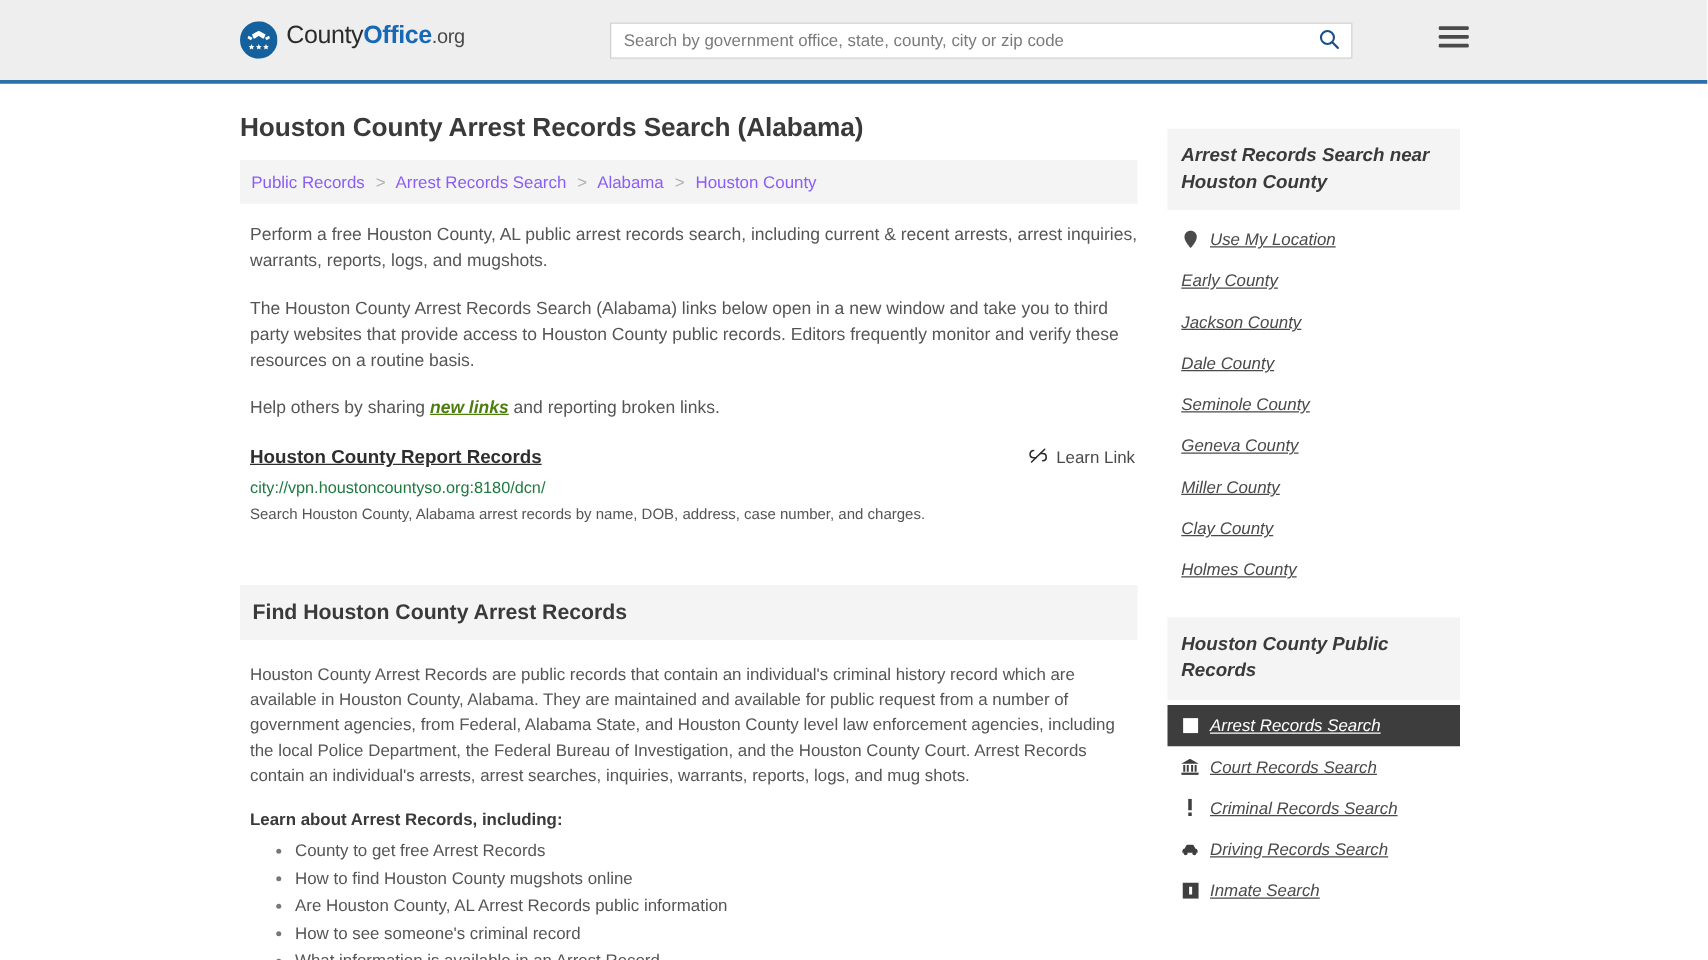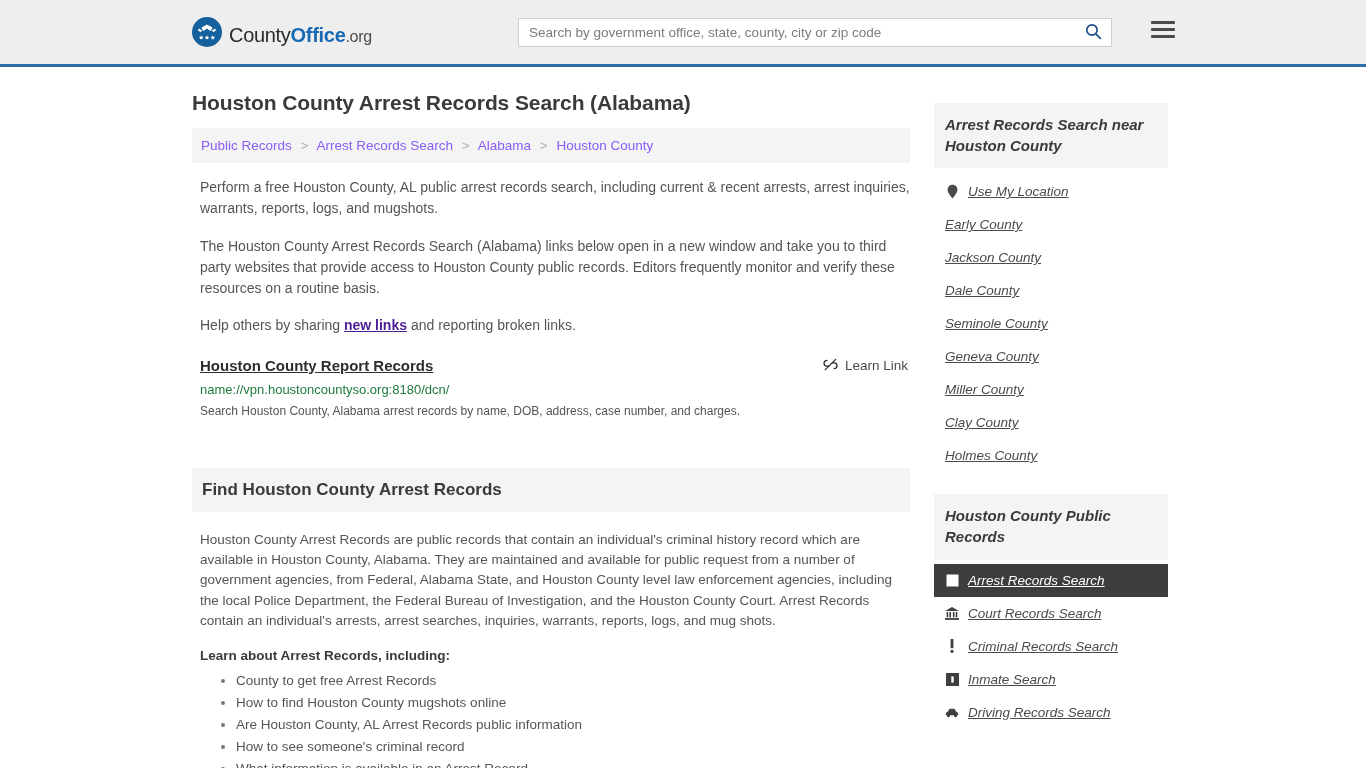--- a/index.html
+++ b/index.html
@@ -16,40 +16,40 @@
   .site-header {
     height: 67px;
     background: #eeeeee;
     border-bottom: 3px solid #2f6fa8;
     display: flex;
     align-items: center;
     position: relative;
   }
   .logo-wrap {
     display: flex;
-    align-items: flex-end;
+    align-items: flex-start;
     margin-left: 192px;
     gap: 7px;
     cursor: pointer;
   }
   .logo-mark { width: 30px; height: 30px; display: block; }
   .logo-text {
     font-size: 20px;
     letter-spacing: -0.3px;
     color: #2b2b2b;
     font-weight: 400;
     white-space: nowrap;
   }
   .logo-text .bold-blue { color: #1769b5; font-weight: 700; }
   .logo-text .county { color: #2b2b2b; font-weight: 400; }
   .logo-text .org { color: #4a4a4a; font-size: 16px; }
 
   .search-wrap {
     position: absolute;
-    left: 518px;
+    left: 488px;
     top: 18px;
     width: 594px;
     height: 29px;
     background: #ffffff;
     border: 1px solid #cfcfcf;
     display: flex;
     align-items: center;
   }
   .search-input {
     flex: 1;
@@ -114,23 +114,24 @@
   .crumb-sep { color: #b0b0b0; margin: 0 5px; }
 
   .body-para {
     font-size: 14px;
     line-height: 1.52;
     color: #555555;
     margin: 0 0 16px 0;
     padding-left: 8px;
   }
   .body-para a.inline-link {
-    color: #4c1d95;
+    color: #4d7c0f;
     text-decoration: underline;
     font-weight: 600;
+    font-style: italic;
   }
 
   
   .result-block { padding-left: 8px; margin-top: 20px; position: relative; }
   .result-head {
     display: flex;
     align-items: flex-start;
     justify-content: space-between;
   }
   .result-title {
@@ -299,21 +300,21 @@
           <span>
             <svg width="15" height="15" viewBox="0 0 20 20">
               <path d="M5.2 4.6 C3 4.6 1.4 6.3 1.4 8.4 C1.4 10.5 3 12.2 5.2 12.2 L7.6 12.2" fill="none" stroke="#2b2b2b" stroke-width="1.7" stroke-linecap="round"></path>
               <path d="M14.8 15.4 C17 15.4 18.6 13.7 18.6 11.6 C18.6 9.5 17 7.8 14.8 7.8 L12.4 7.8" fill="none" stroke="#2b2b2b" stroke-width="1.7" stroke-linecap="round"></path>
               <line x1="3" y1="16.8" x2="17" y2="3.2" stroke="#2b2b2b" stroke-width="1.7" stroke-linecap="round"></line>
             </svg>
           </span>
           <span>Learn Link</span>
         </div>
       </div>
-      <a class="result-url" href="#">name://vpn.houstoncountyso.org:8180/dcn/</a>
+      <a class="result-url" href="#">city://vpn.houstoncountyso.org:8180/dcn/</a>
       <div class="result-desc">Search Houston County, Alabama arrest records by name, DOB, address, case number, and charges.</div>
     </div>
 
     <div class="section-head">Find Houston County Arrest Records</div>
     <div class="section-body">Houston County Arrest Records are public records that contain an individual's criminal history record which are available in Houston County, Alabama. They are maintained and available for public request from a number of government agencies, from Federal, Alabama State, and Houston County level law enforcement agencies, including the local Police Department, the Federal Bureau of Investigation, and the Houston County Court. Arrest Records contain an individual's arrests, arrest searches, inquiries, warrants, reports, logs, and mug shots.</div>
 
     <div class="learn-title">Learn about Arrest Records, including:</div>
     <ul class="learn-list">
       <li>County to get free Arrest Records</li>
       <li>How to find Houston County mugshots online</li>
@@ -390,32 +391,32 @@
         <span class="side-icon">
           <svg width="6" height="14" viewBox="0 0 6 14" fill="#3f3f3f">
             <rect x="1.6" y="0" width="2.8" height="9.2"></rect>
             <rect x="1.6" y="11" width="2.8" height="2.8"></rect>
           </svg>
         </span>
         <a href="#">Criminal Records Search</a>
       </li>
       <li>
         <span class="side-icon">
-          <svg width="13" height="13" viewBox="0 0 13 13" fill="#3f3f3f">
-            <rect x="0" y="0" width="13" height="13"></rect>
-            <rect x="5.3" y="3.4" width="2.4" height="6.2" fill="#ffffff"></rect>
-          </svg>
-        </span>
-        <a href="#">Inmate Search</a>
-      </li>
-      <li>
-        <span class="side-icon">
           <svg width="15" height="11" viewBox="0 0 16 11" fill="#3f3f3f">
             <path d="M1 7.4 C1 5.6 2 4.6 3.2 4.6 L4.2 2.6 C4.6 1.7 5.3 1.3 6.3 1.3 L9.7 1.3 C10.7 1.3 11.4 1.7 11.8 2.6 L12.8 4.6 C14 4.6 15 5.6 15 7.4 L15 8.6 L1 8.6 Z"></path>
             <circle cx="4" cy="9" r="1.8"></circle>
             <circle cx="12" cy="9" r="1.8"></circle>
           </svg>
         </span>
         <a href="#">Driving Records Search</a>
       </li>
+      <li>
+        <span class="side-icon">
+          <svg width="13" height="13" viewBox="0 0 13 13" fill="#3f3f3f">
+            <rect x="0" y="0" width="13" height="13"></rect>
+            <rect x="5.3" y="3.4" width="2.4" height="6.2" fill="#ffffff"></rect>
+          </svg>
+        </span>
+        <a href="#">Inmate Search</a>
+      </li>
     </ul>
   </div>
 </div>
 
 </body></html>

